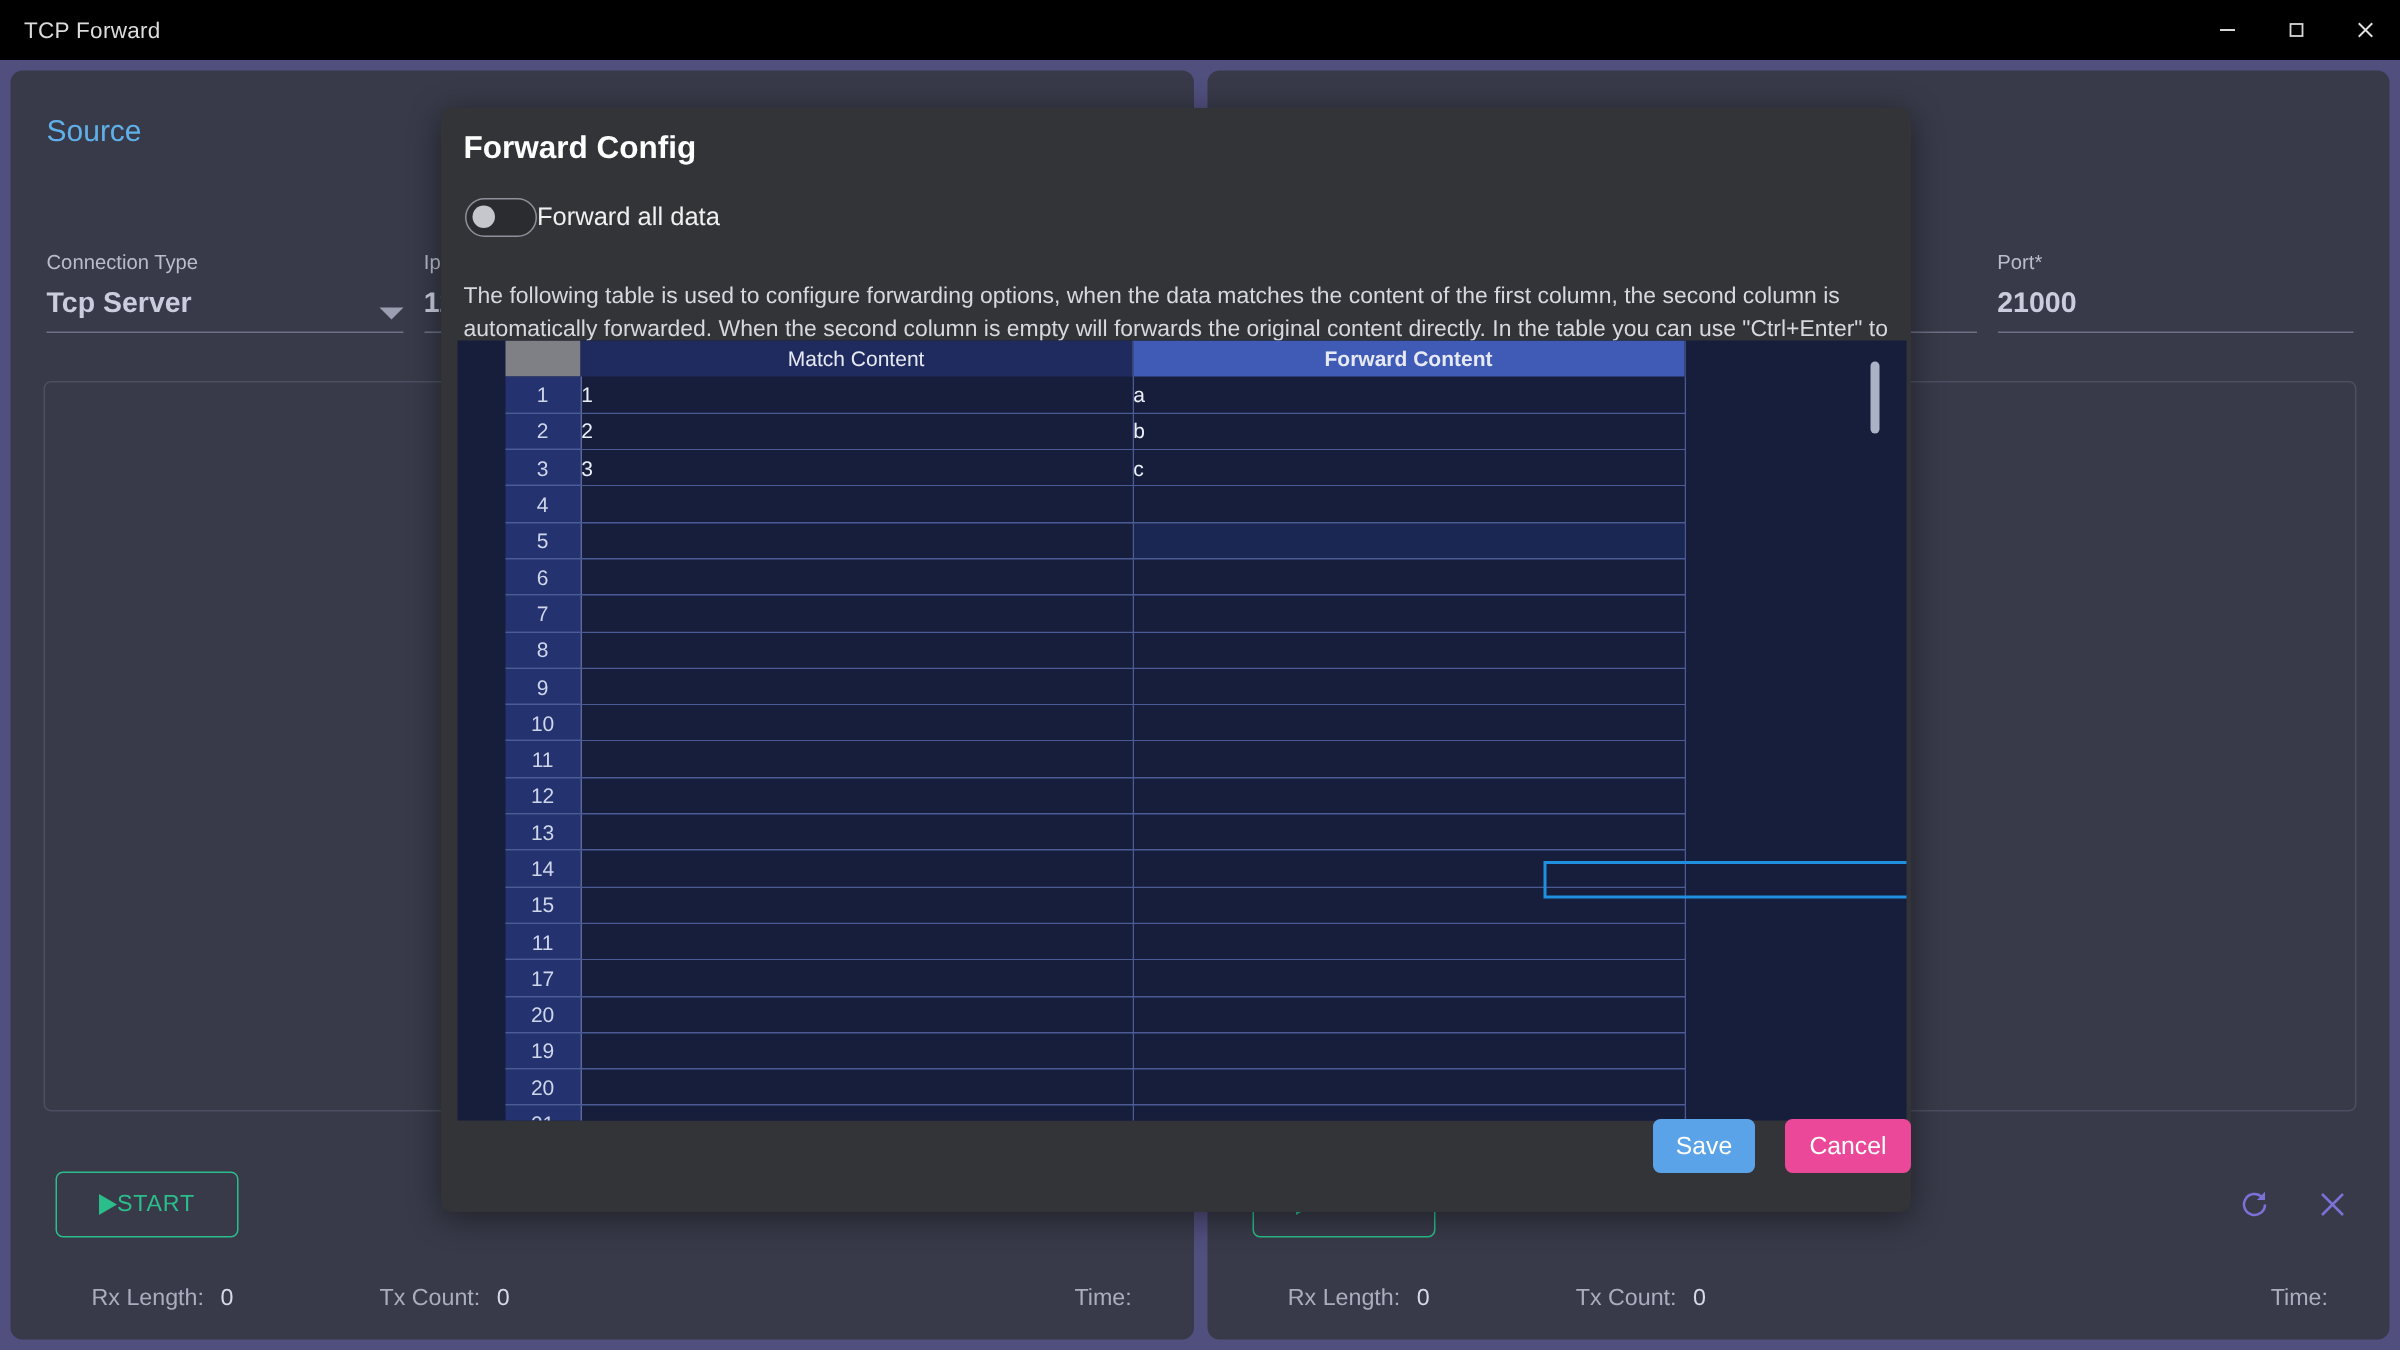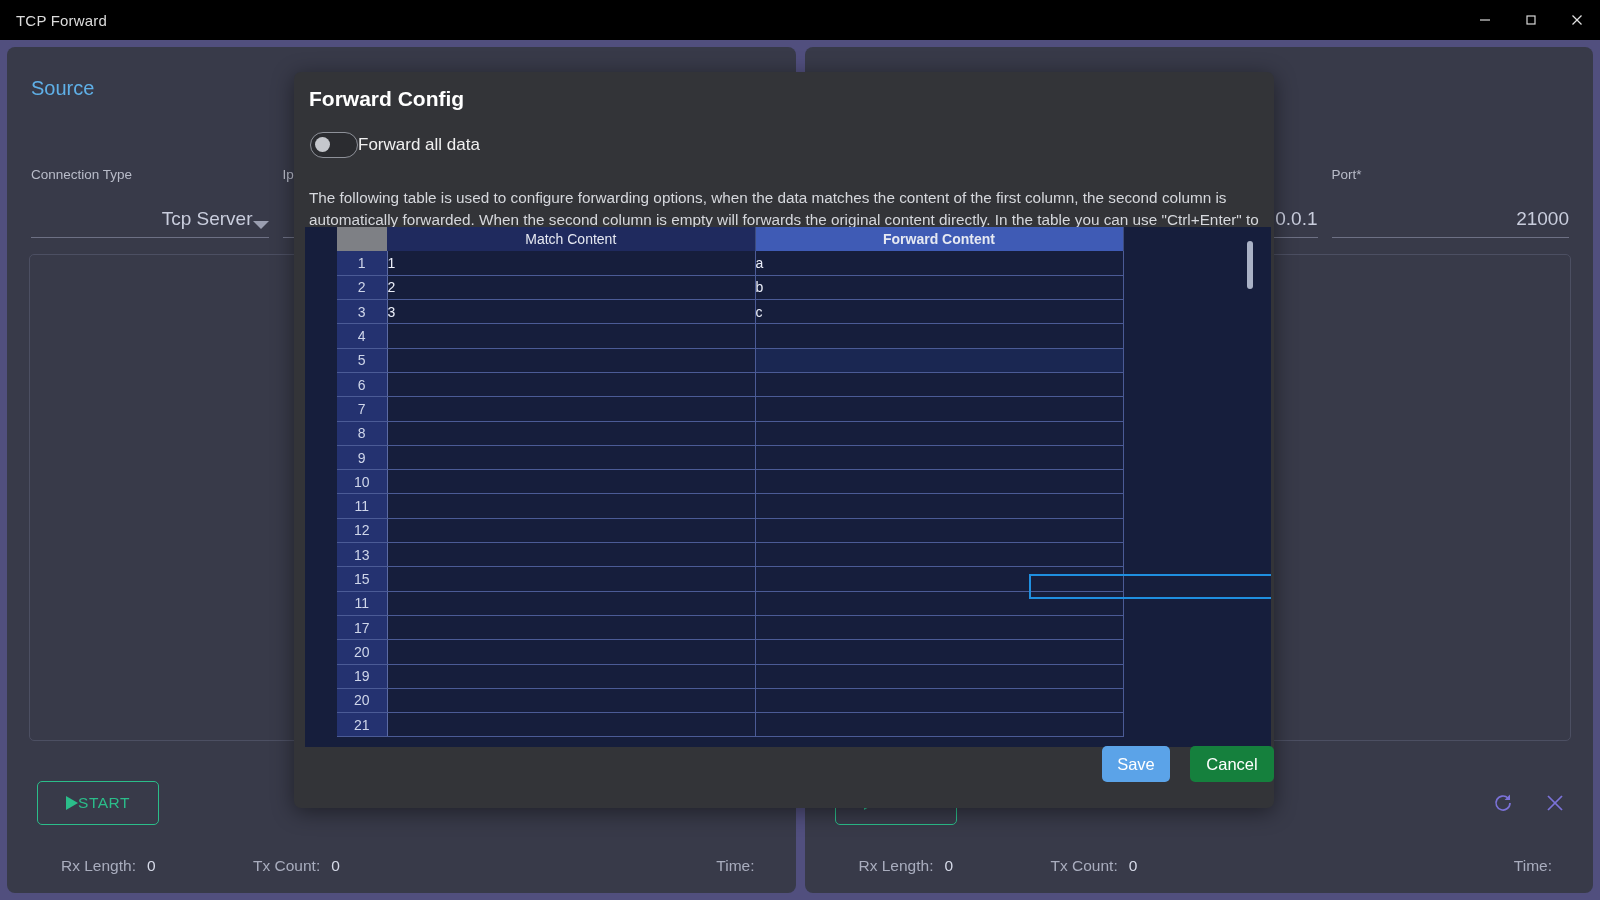--- a/index.html
+++ b/index.html
@@ -40,24 +40,24 @@
     position:absolute; left:24px; top:30px;
     color:#5fb0e8; font-size:20px;
   }
   .tab-underline{
     position:absolute; width:20px; height:3px; background:#6f63c8; border-radius:2px;
     left:737px; top:80px;
   }
 
   .fields { position:absolute; left:24px; top:120px; right:24px; display:flex; gap:14px; }
   .field { flex:1 1 0; }
-  .field .lbl { color:#b9bcc9; font-size:13.5px; margin-bottom:26px; }
+  .field .lbl { color:#b9bcc9; font-size:13.5px; margin-bottom:10px; }
   .field .val { color:#c9cddd; font-size:19px; padding-bottom:7px; }
   .field .underline { height:1px; background:#6d7084; width:100%; }
-  .field .valrow { display:flex; align-items:flex-end; justify-content:flex-end; }
+  .field .valrow { display:flex; align-items:flex-end; justify-content:space-between;font-weight:bold; }
   .caret {
     width:0;height:0;border-left:8px solid transparent;border-right:8px solid transparent;
     border-top:8px solid #9a9eb0; margin-bottom:8px;
   }
 
   .logbox {
     position:absolute; left:22px; top:207px; right:22px; bottom:152px;
     border:1px solid #4c4f62; border-radius:5px; background:#383a49;
   }
 
@@ -141,21 +141,21 @@
     background:#aab2c6; border-radius:3px;
   }
 
   .modal-buttons {
     position:absolute; left:0; right:0; bottom:26px;
     display:flex; justify-content:flex-end; gap:20px;
   }
   .btn { border:none; border-radius:5px; color:#fff; font-size:16.5px; cursor:pointer;
          font-family:"Liberation Sans", sans-serif; }
   .btn.save { background:#5ba3e8; width:68px; height:36px; }
-  .btn.cancel { background:#15803d; width:84px; height:36px; }
+  .btn.cancel { background:#ec4899; width:84px; height:36px; }
 </style>
 </head>
 <body>
 
 <div id="root">
 
   <div class="titlebar">
     <span class="title">TCP Forward</span>
     <div class="wincontrols">
       <div class="wc">
@@ -382,20 +382,25 @@
               <td class="rn">12</td>
               <td class="cell"></td>
               <td class="cell"></td>
             </tr>
             <tr>
               <td class="rn">13</td>
               <td class="cell"></td>
               <td class="cell"></td>
             </tr>
             <tr>
+              <td class="rn">14</td>
+              <td class="cell"></td>
+              <td class="cell"></td>
+            </tr>
+            <tr>
               <td class="rn">15</td>
               <td class="cell"></td>
               <td class="cell"></td>
             </tr>
             <tr>
               <td class="rn">11</td>
               <td class="cell"></td>
               <td class="cell"></td>
             </tr>
             <tr>

